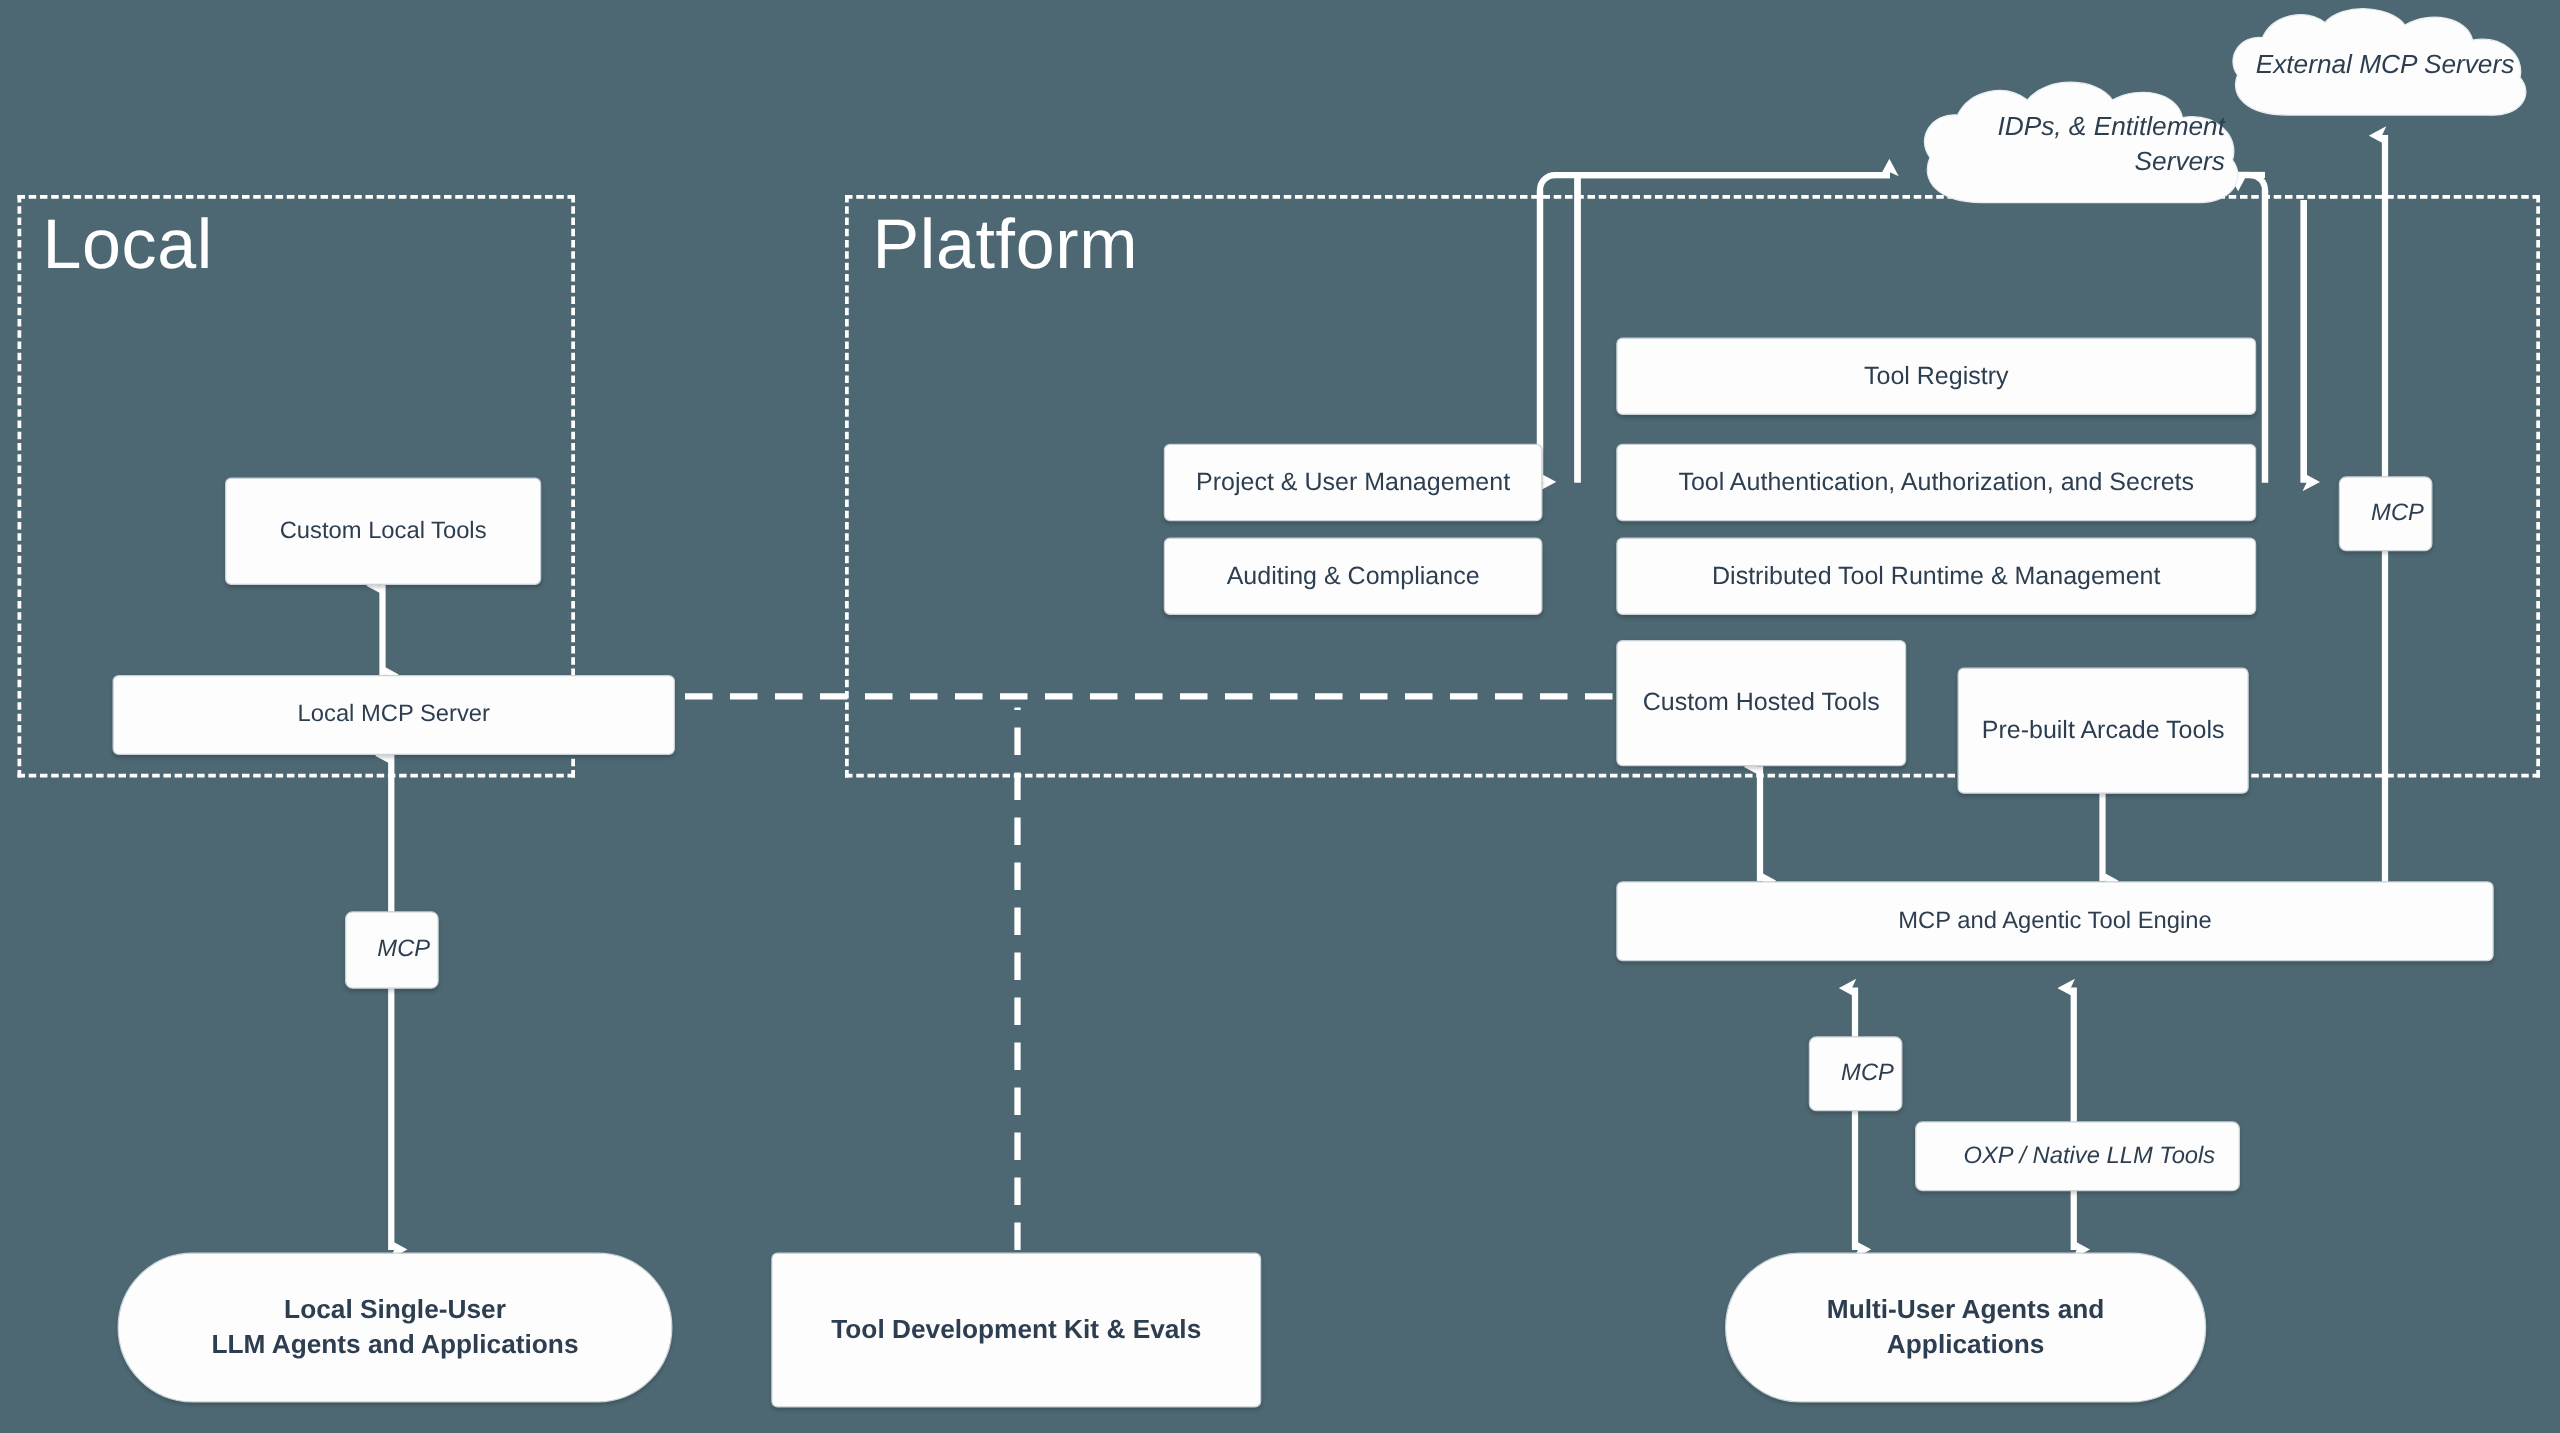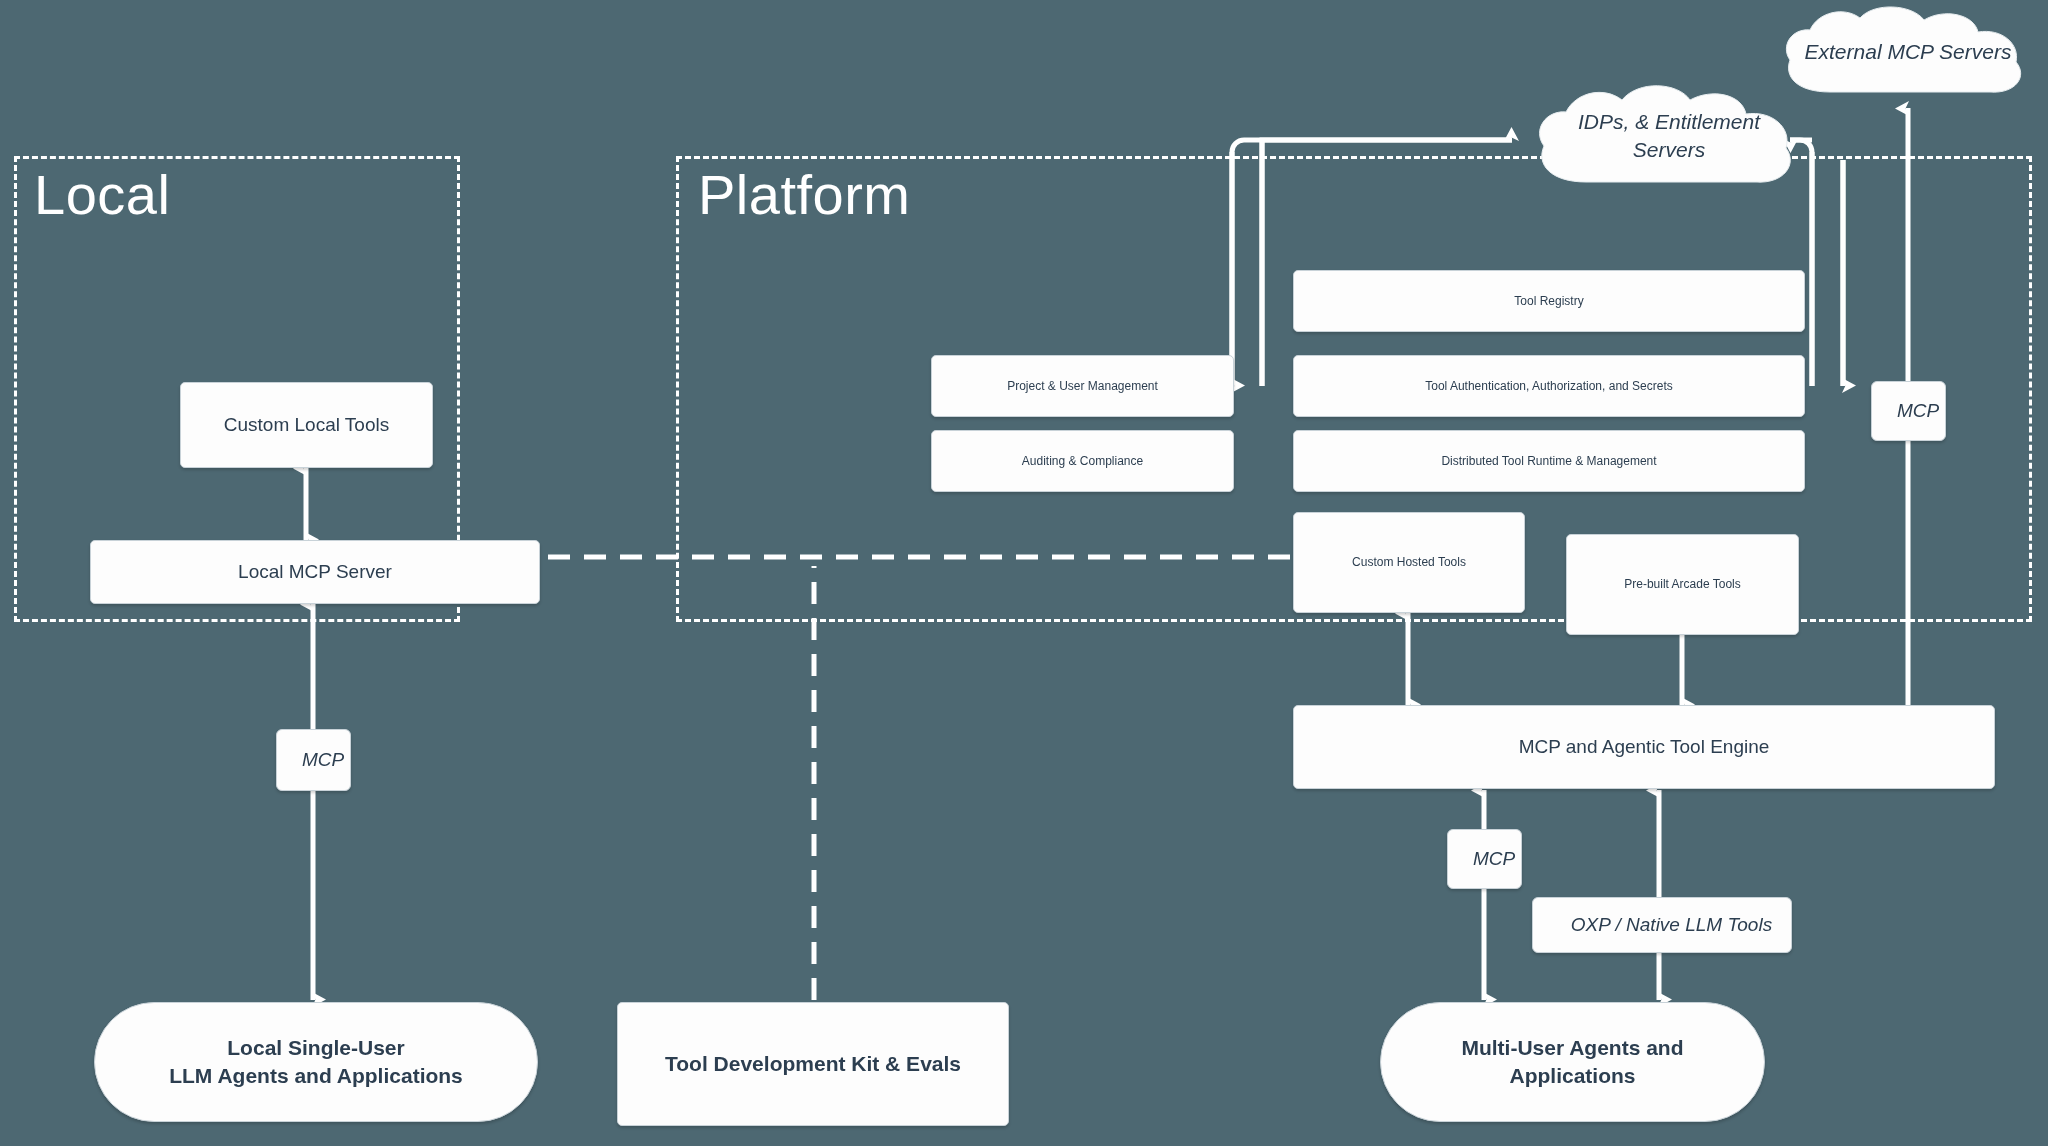--- a/index.html
+++ b/index.html
@@ -39,21 +39,21 @@
     align-items:center;
     justify-content:center;
     text-align:center;
     box-shadow:0 2px 3px rgba(0,0,0,.18);
     font-size:19px;
     line-height:1.35;
     padding:4px 10px;
   }
   .node.bold{font-weight:bold;font-size:21px;}
   .node.pill{border-radius:999px;}
-  .node.small{font-size:12px;}
+  .node.small{font-size:20px;}
   .node.label-chip{font-style:italic;font-size:19px;border-radius:6px;padding-left:29px;}
 
   
   .cloud{
     position:absolute;
     color:#2c3e50;
     font-style:italic;
     font-size:21px;
     display:flex;align-items:center;justify-content:center;
     text-align:center;
@@ -148,21 +148,21 @@
   <div class="node small" style="left:1293px;top:270px;width:512px;height:62px;">Tool Registry</div>
 
   <div class="node small" style="left:1293px;top:355px;width:512px;height:62px;">Tool Authentication, Authorization, and Secrets</div>
 
   <div class="node small" style="left:1293px;top:430px;width:512px;height:62px;">Distributed Tool Runtime &amp; Management</div>
 
   <div class="node small" style="left:1293px;top:512px;width:232px;height:101px;">Custom Hosted Tools</div>
 
   <div class="node small" style="left:1566px;top:512px;width:233px;height:101px;margin-top:22px;">Pre-built Arcade Tools</div>
 
-  <div class="node" style="left:1293px;top:705px;width:702px;height:84px;">MCP and Agentic Tool Engine</div>
+  <div class="node" style="left:1293px;top:705px;width:702px;height:64px;">MCP and Agentic Tool Engine</div>
 
   <div class="node label-chip" style="left:1447px;top:829px;width:75px;height:60px;">MCP</div>
 
   <div class="node label-chip" style="left:1532px;top:897px;width:260px;height:56px;">OXP / Native LLM Tools</div>
 
   <div class="node label-chip" style="left:1871px;top:381px;width:75px;height:60px;">MCP</div>
 
   <div class="node pill bold" style="left:1380px;top:1002px;width:385px;height:120px;flex-direction:column;align-items:center;">
     <span>Multi-User Agents and</span>
     <span>Applications</span>
@@ -170,21 +170,21 @@
 
   <div class="cloud" style="left:1778px;top:6px;width:260px;height:92px;">
     <svg viewBox="0 0 260 92" preserveAspectRatio="none">
       <path d="M52 86 C18 86 6 70 12 54 C2 40 14 22 32 24 C40 6 66 0 82 12
                C96 -4 134 -2 146 14 C166 2 196 8 200 26 C224 22 242 38 238 56
                C250 70 238 88 212 86 Z" fill="#fdfdfd" stroke="#e6ecef" stroke-width="1"></path>
     </svg>
     <span class="ctext">External MCP Servers</span>
   </div>
 
-  <div class="cloud" style="left:1532px;top:84px;width:274px;height:104px;">
+  <div class="cloud" style="left:1532px;top:64px;width:274px;height:104px;text-align:right;">
     <svg viewBox="0 0 274 104" preserveAspectRatio="none">
       <path d="M54 98 C18 98 4 80 12 62 C0 46 14 26 34 28 C44 8 72 2 90 16
                C106 -4 146 -2 158 16 C180 4 210 10 214 30 C240 26 260 44 254 64
                C266 80 252 100 224 98 Z" fill="#fdfdfd" stroke="#e6ecef" stroke-width="1"></path>
     </svg>
     <span class="ctext">IDPs, &amp; Entitlement Servers</span>
   </div>
 
 </div>
 

